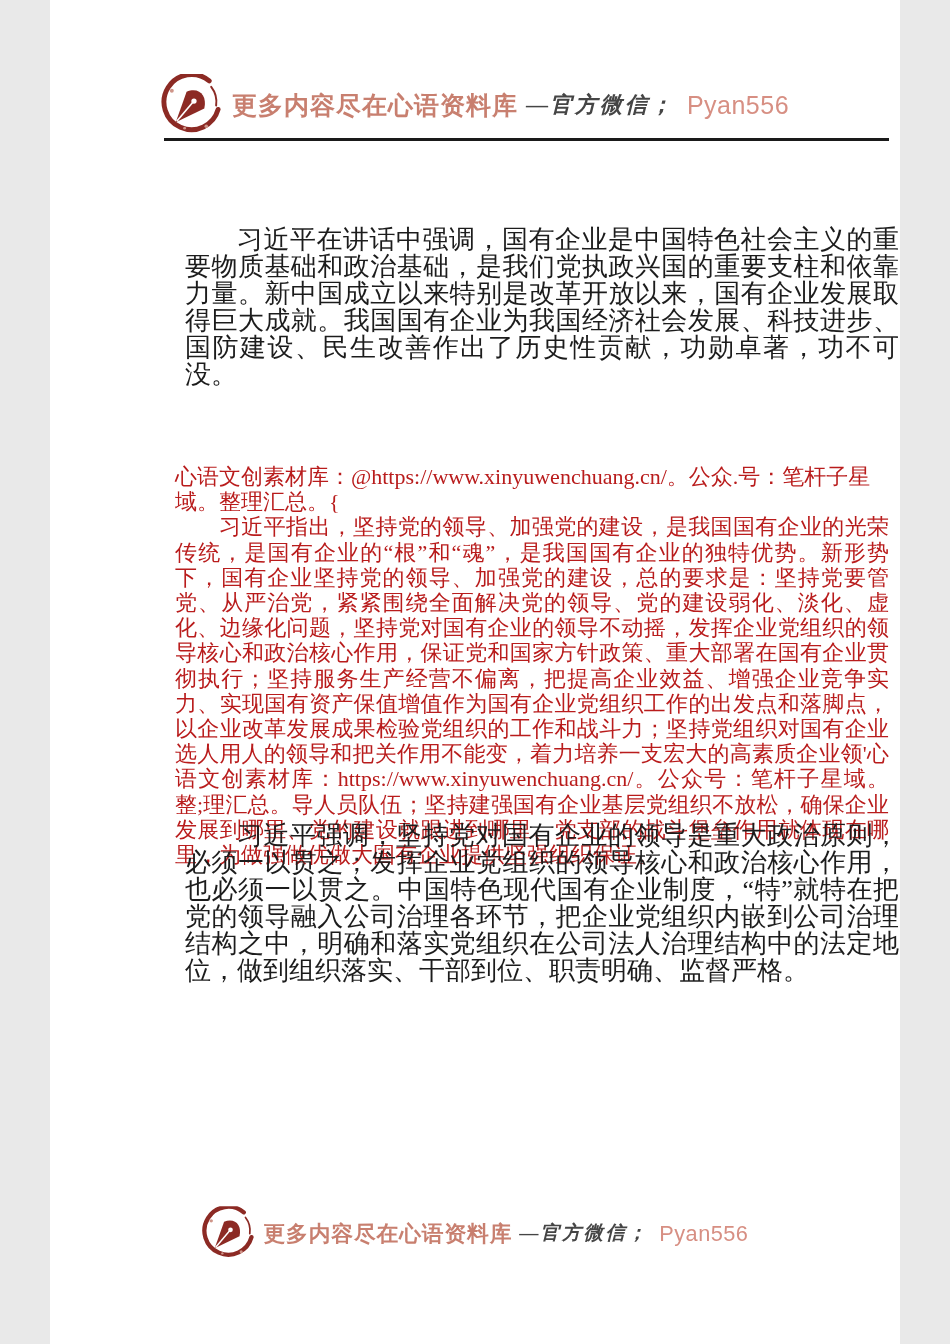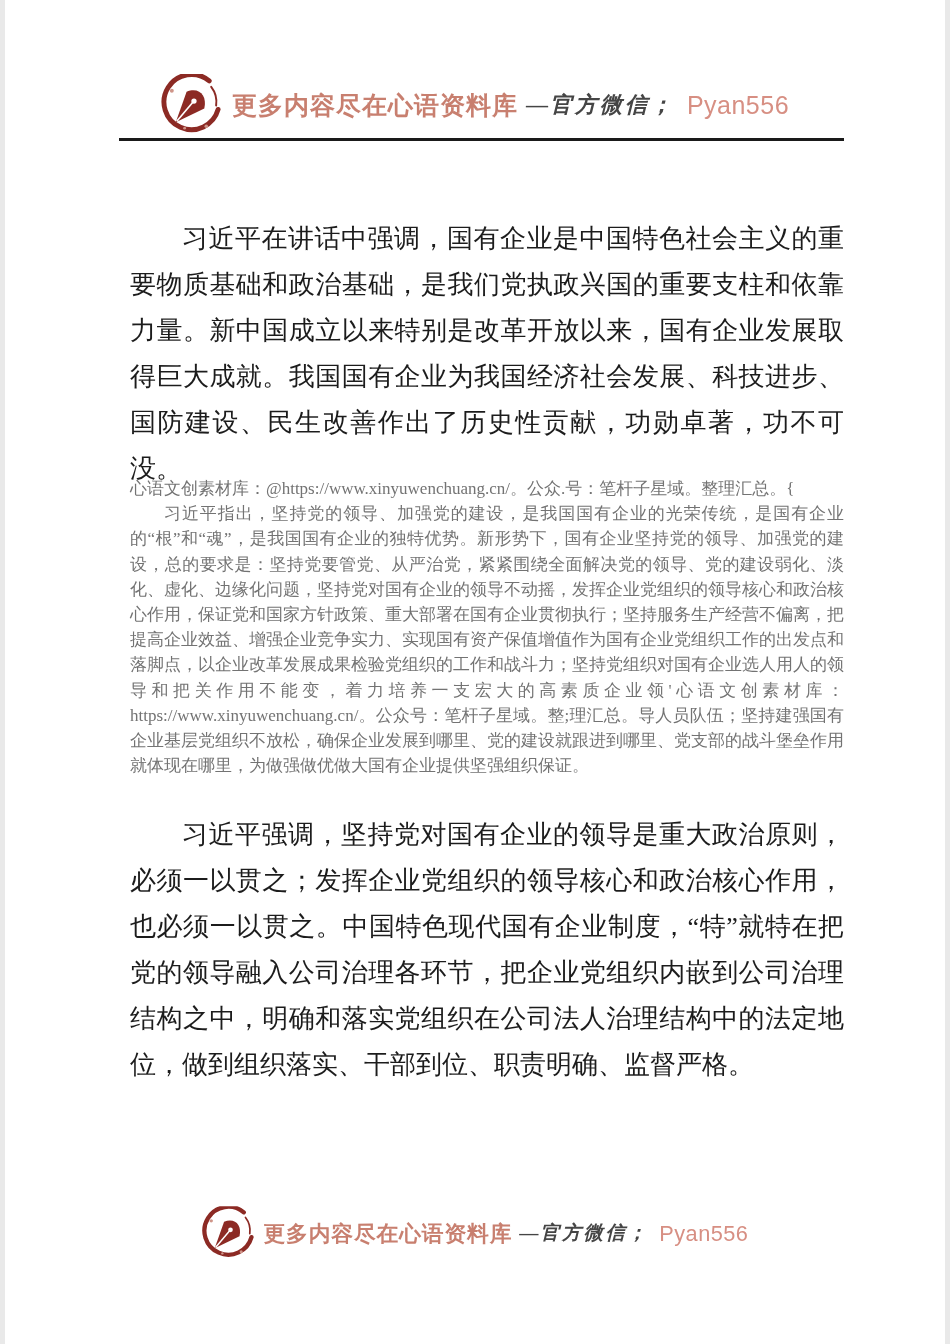--- a/index.html
+++ b/index.html
@@ -1,17 +1,17 @@
 <!DOCTYPE html>
 <html><head>
 <meta charset="utf-8">
 <style>
   html,body{margin:0;padding:0;background:#e9e9e9;}
   .page{
-    position:relative;width:940px;height:1344px;margin:0 auto;background:#ffffff;
+    position:relative;width:850px;height:1344px;margin:0 auto;background:#ffffff;
     font-family:"Liberation Serif","DejaVu Serif",serif;color:#1c1c1c;overflow:hidden;
   }
   
   .banner{
     position:absolute;left:0;right:0;display:flex;justify-content:center;align-items:center;
     gap:8px;white-space:nowrap;
   }
   .banner-top{top:72px;height:66px;}
   .banner-bottom{top:1202px;height:66px;transform:scale(0.87);transform-origin:50% 30%;}
   .logo{width:63px;height:63px;flex:0 0 auto;display:inline-block;}
@@ -24,28 +24,28 @@
   }
   .scriptpart .dash{font-style:normal;letter-spacing:0;margin-right:2px;}
   .wid{
     font-family:"Liberation Sans","DejaVu Sans",sans-serif;
     font-size:25px;color:#d78f83;margin-left:4px;letter-spacing:0.5px;
   }
   
   .divider{position:absolute;top:138px;left:114px;width:725px;height:3px;background:#1a1a1a;}
   
   .para-large{
-    position:absolute;left:125px;width:714px;margin:0;
-    font-size:26px;line-height:46px;text-align:justify;text-indent:2em;color:#1c1c1c;
+    position:absolute;left:125px;width:714px;margin:10px;
+    font-size:26px;line-height:27px;text-align:justify;text-indent:2em;color:#1c1c1c;
   }
   .para-1{top:216px;}
   .para-2{top:812px;}
   .small-block{
     position:absolute;top:464px;left:125px;width:714px;
-    font-size:17px;line-height:25.2px;color:#737373;margin-top:12px;
+    font-size:22px;line-height:25.2px;color:#b91c1c;
   }
   .small-block p{margin:0;}
   .wm-line{text-align:left;}
   .para-small{text-align:justify;text-indent:2em;}
 </style>
 </head>
 <body>
 
 <div class="page">
 

